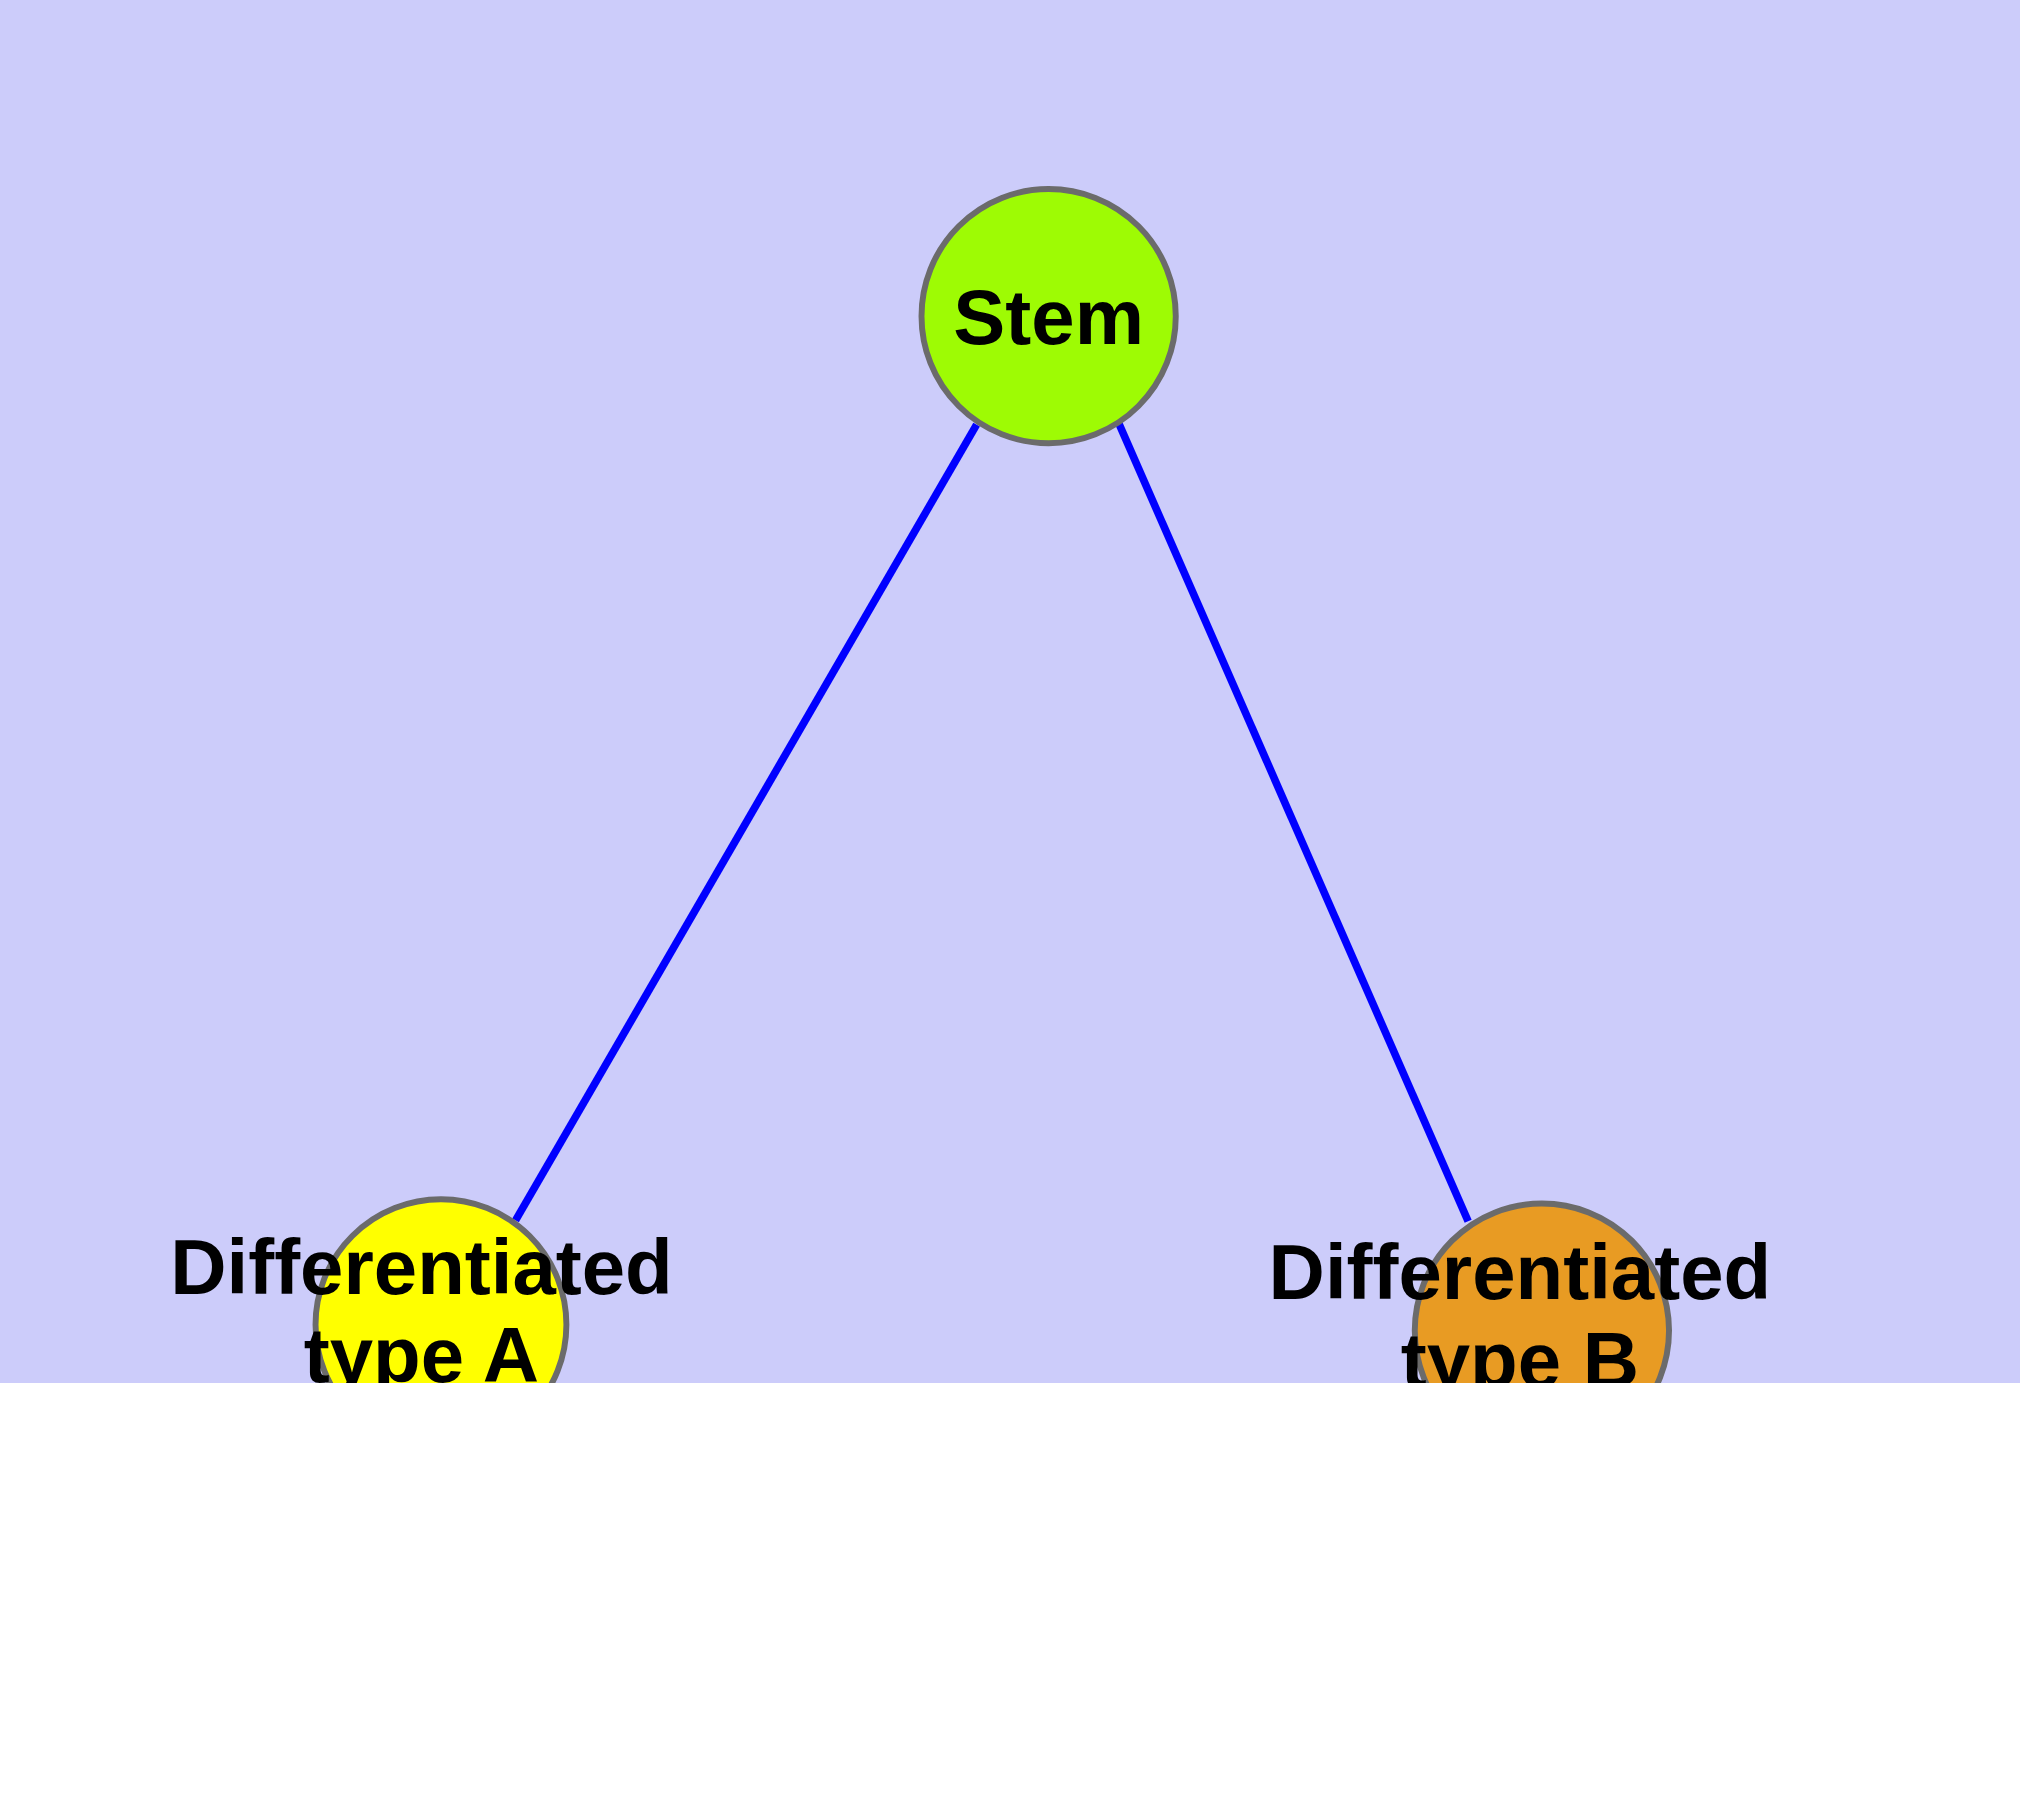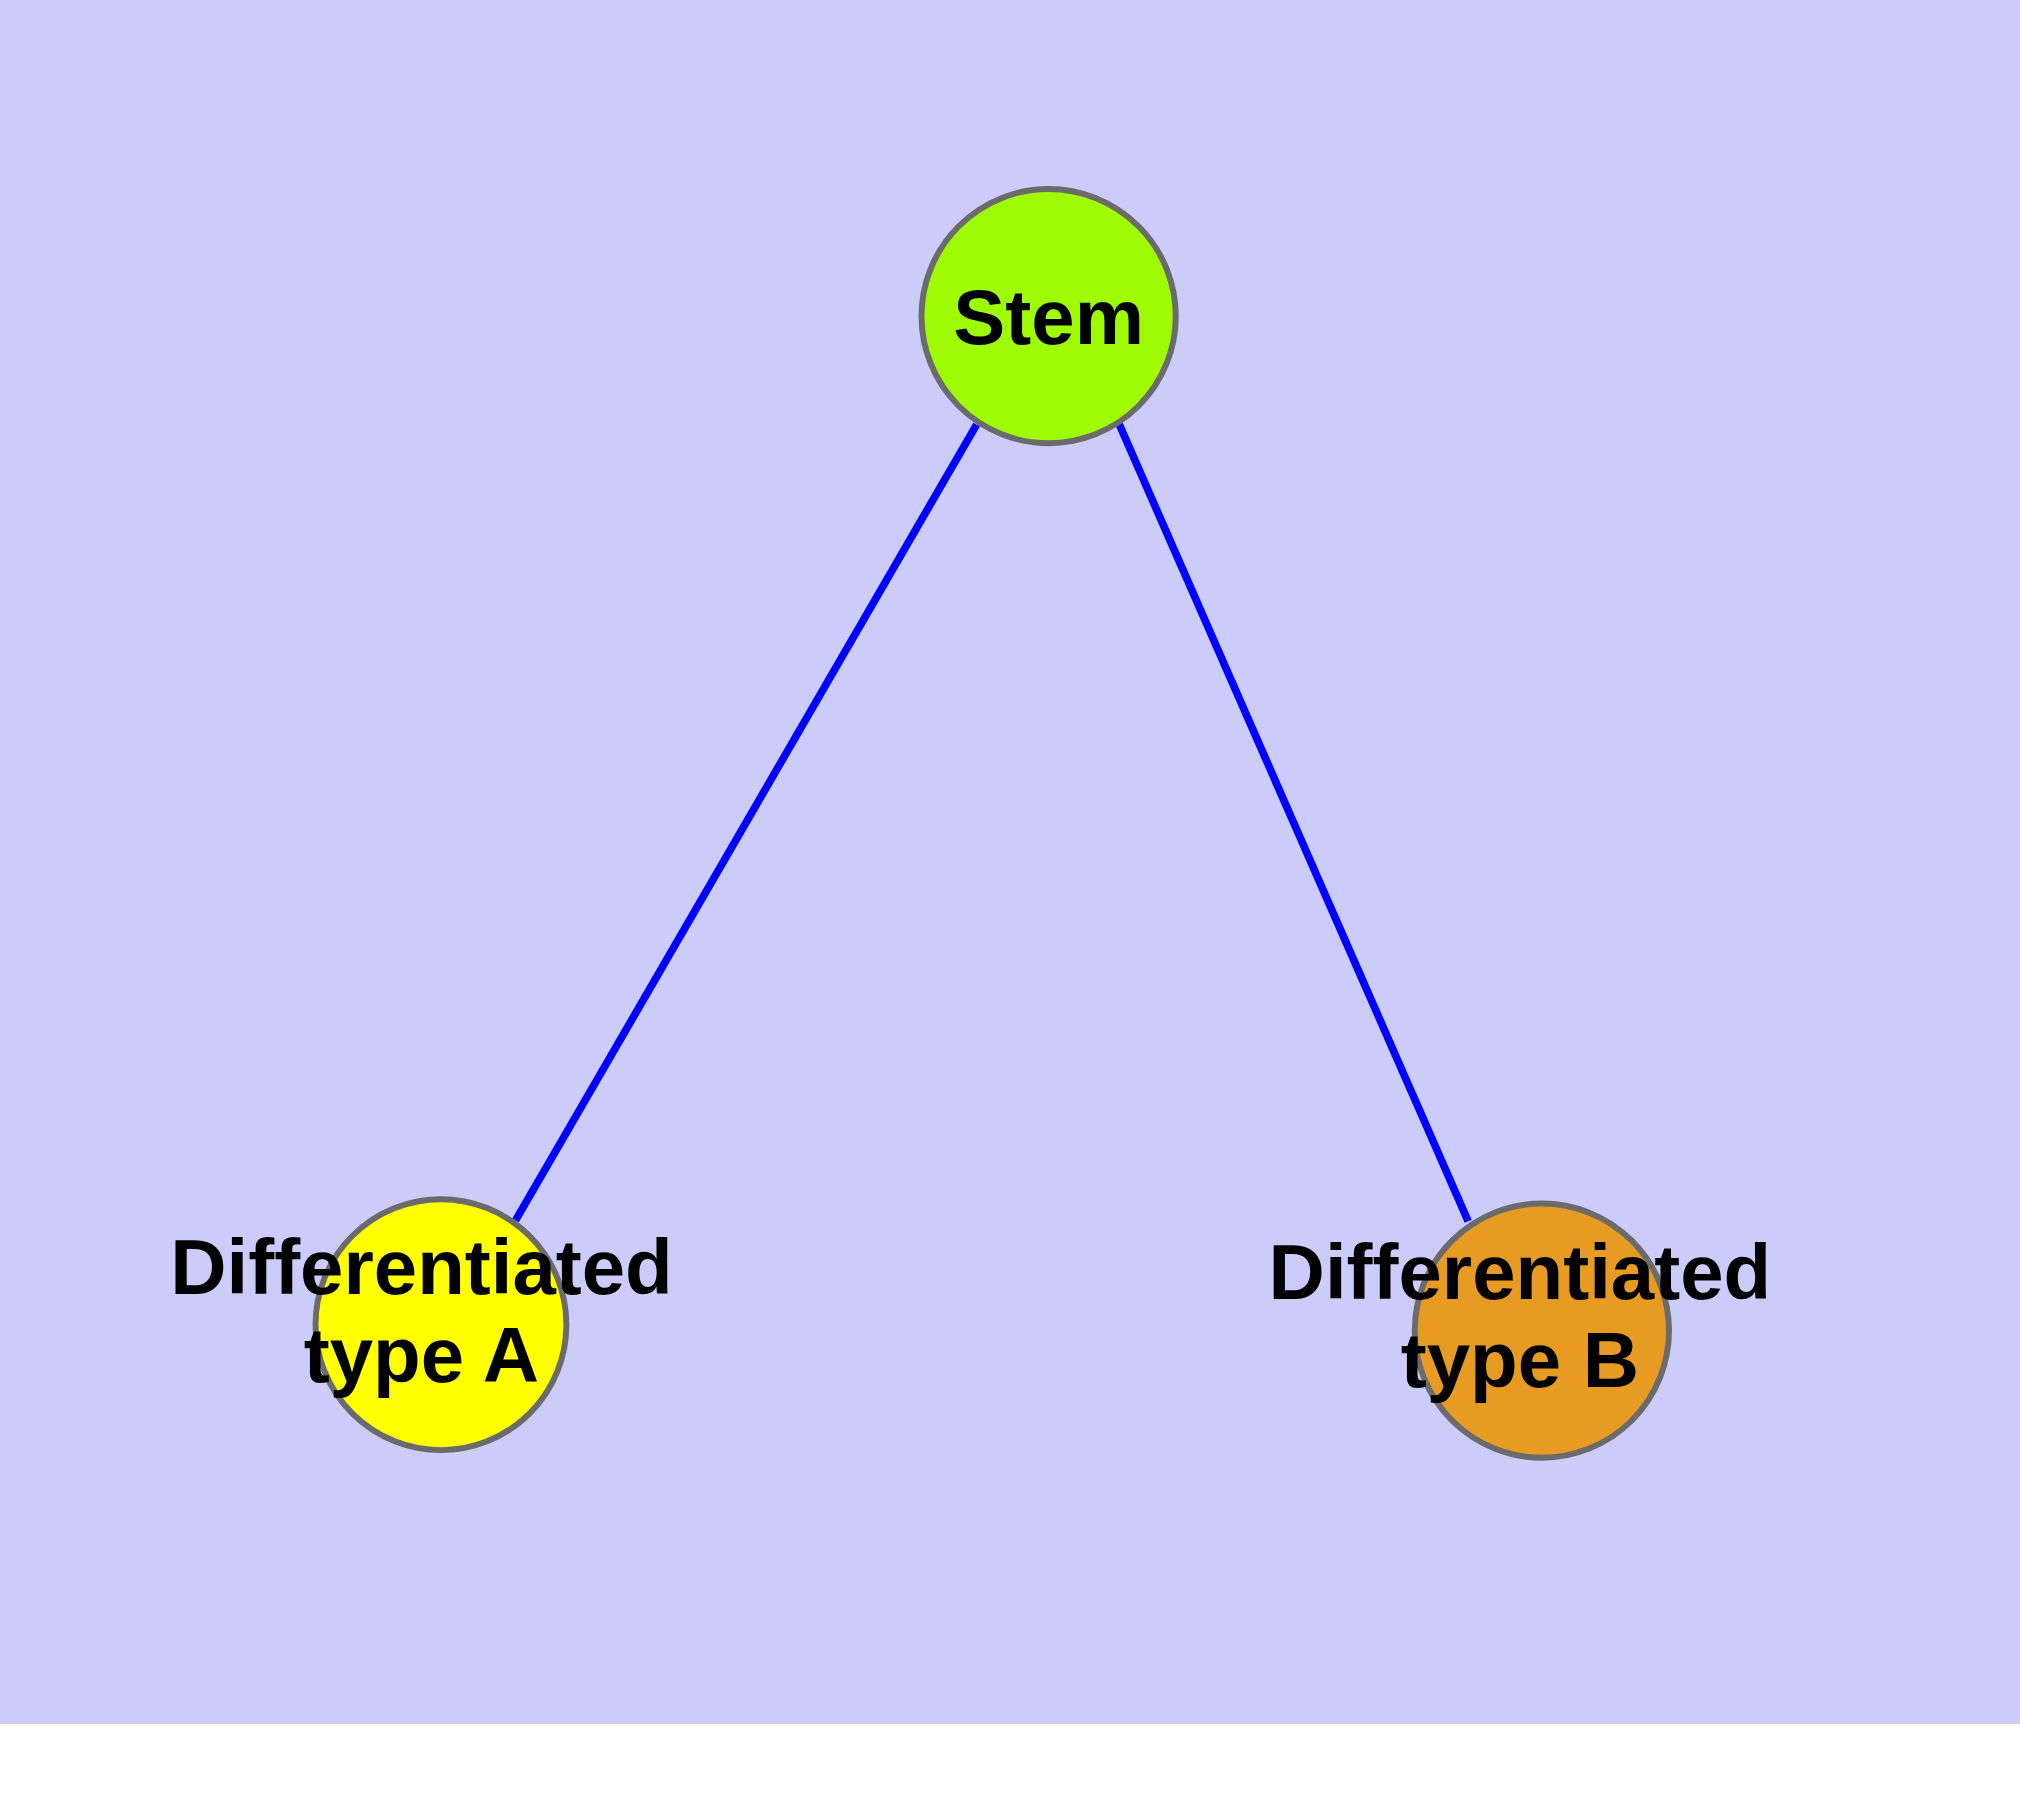--- a/index.html
+++ b/index.html
@@ -25,21 +25,21 @@
     font-family: "Liberation Sans", sans-serif;
     font-weight: bold;
     fill: #000000;
     dominant-baseline: auto;
     text-anchor: middle;
   }
 </style>
 </head>
 <body>
 
-<div id="canvas" style="width: 2021px; height: 1724px; background: rgb(204, 204, 250);">
+<div id="canvas" style="width: 2021px; height: 1383px; background: rgb(204, 204, 250);">
   <svg id="graph-svg" viewBox="0 0 2384 2138" xmlns="http://www.w3.org/2000/svg" style="width: 2021px; height: 1812px;">
 
     <rect id="bg-rect" x="0" y="0" width="2384" height="2138" fill="#ccccfa"></rect>
 
     <g id="edge-layer">
         <line x1="1152" y1="501" x2="608" y2="1440" stroke="#0000ff" stroke-width="9" stroke-linecap="butt"></line>
         <line x1="1320" y1="500" x2="1732" y2="1441" stroke="#0000ff" stroke-width="9" stroke-linecap="butt"></line>
       </g>
     <g id="node-layer">
         <circle cx="1237" cy="373" r="150" fill="#9efb04" stroke="#6b6b6b" stroke-width="7"></circle>

